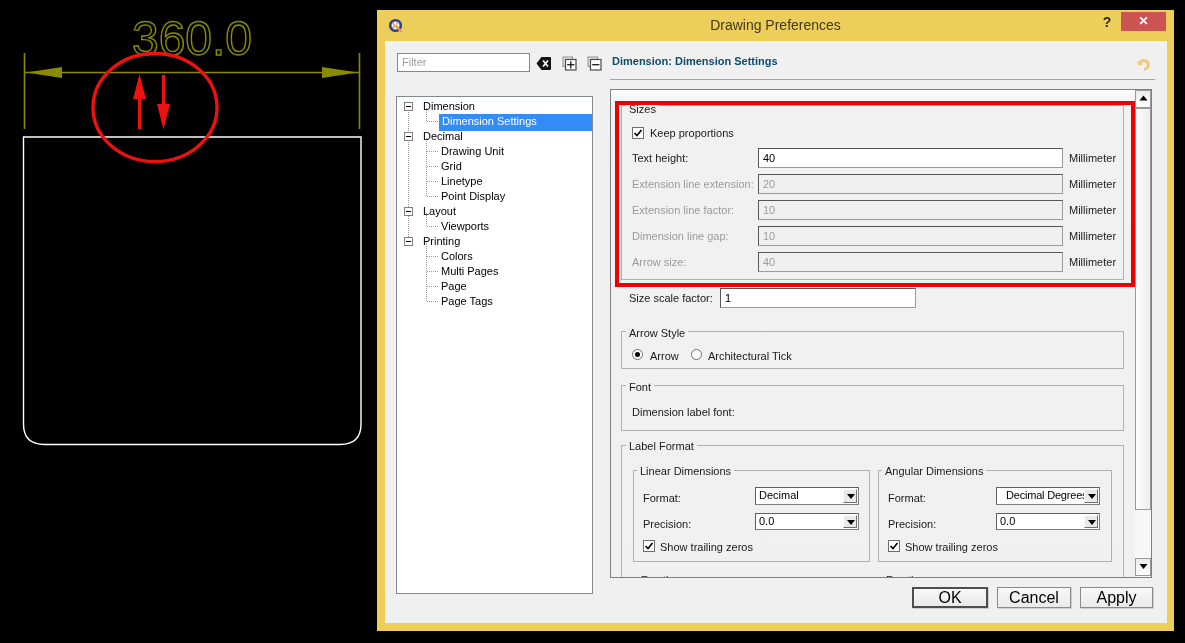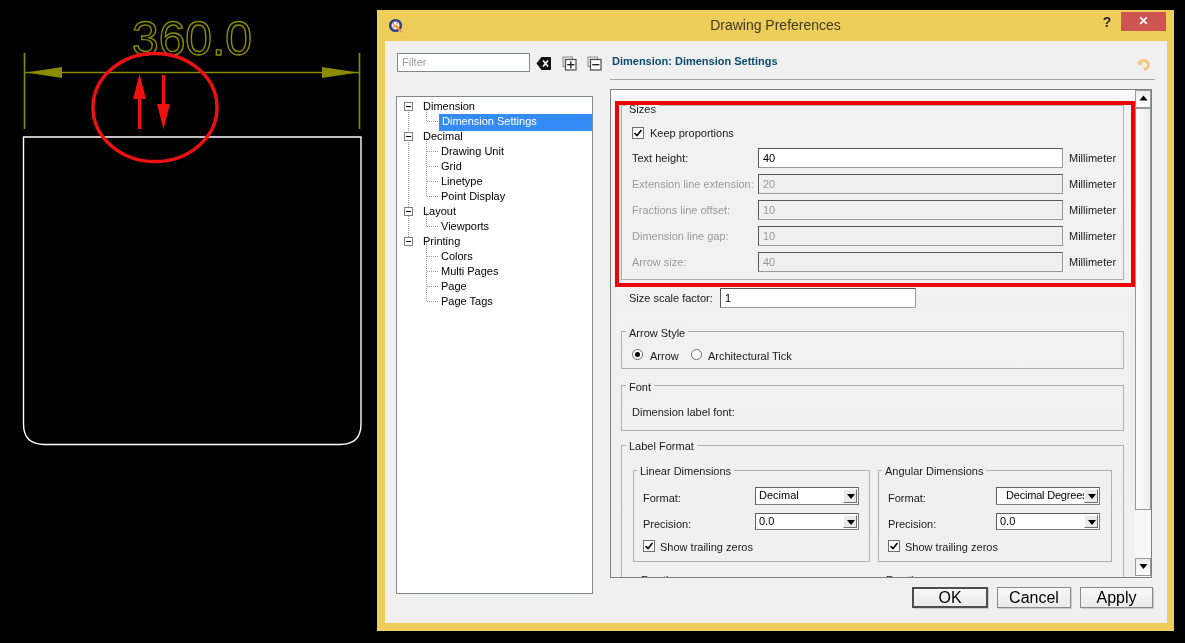--- a/index.html
+++ b/index.html
@@ -163,21 +163,21 @@
         <div class="lbl" style="left:39px;top:37px">Keep proportions</div>
 
         <div class="lbl" style="left:21px;top:62px">Text height:</div>
         <div class="field" style="left:147px;top:58px;width:305px">40</div>
         <div class="lbl" style="left:458px;top:62px">Millimeter</div>
 
         <div class="lbl dis" style="left:21px;top:88px">Extension line extension:</div>
         <div class="field dis" style="left:147px;top:84px;width:305px">20</div>
         <div class="lbl" style="left:458px;top:88px">Millimeter</div>
 
-        <div class="lbl dis" style="left:21px;top:114px">Fractions line offset:</div>
+        <div class="lbl dis" style="left:21px;top:114px">Extension line factor:</div>
         <div class="field dis" style="left:147px;top:110px;width:305px">10</div>
         <div class="lbl" style="left:458px;top:114px">Millimeter</div>
 
         <div class="lbl dis" style="left:21px;top:140px">Dimension line gap:</div>
         <div class="field dis" style="left:147px;top:136px;width:305px">10</div>
         <div class="lbl" style="left:458px;top:140px">Millimeter</div>
 
         <div class="lbl dis" style="left:21px;top:166px">Arrow size:</div>
         <div class="field dis" style="left:147px;top:162px;width:305px">40</div>
         <div class="lbl" style="left:458px;top:166px">Millimeter</div>

